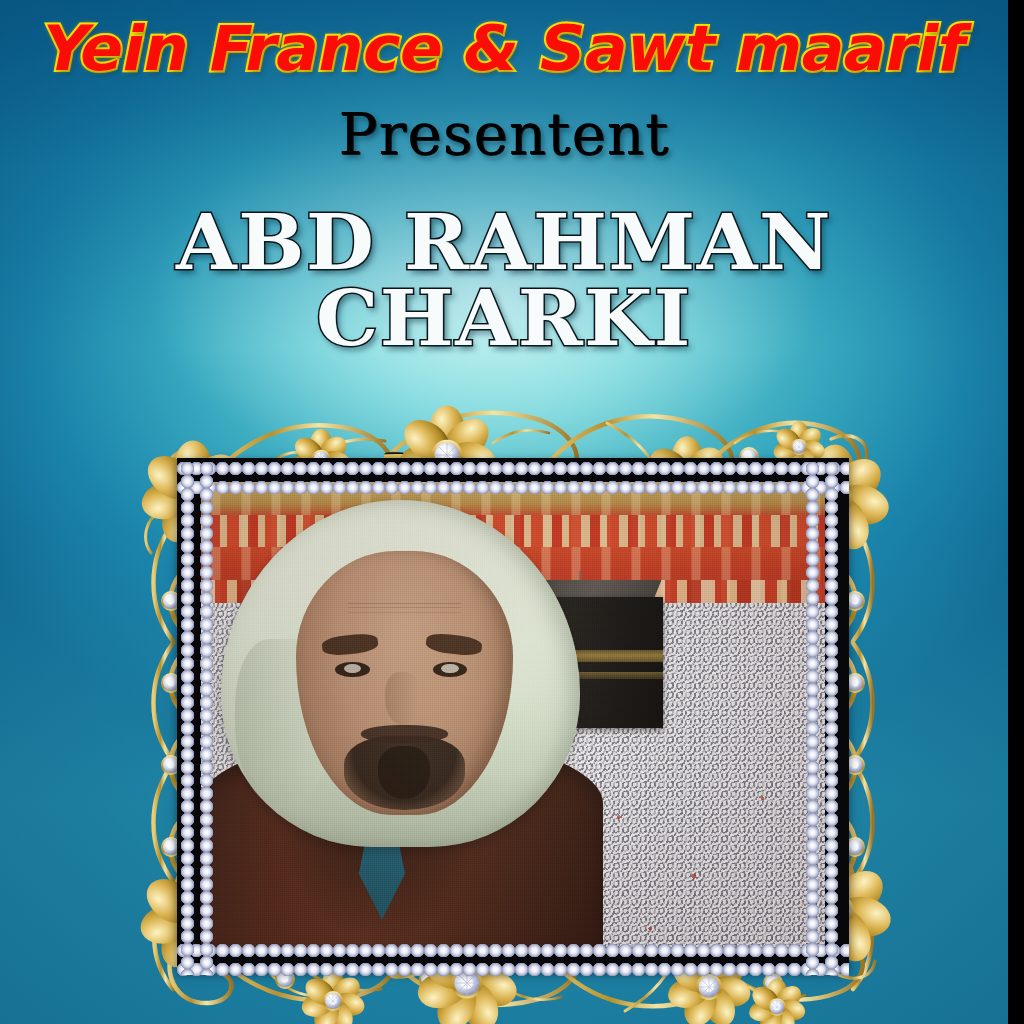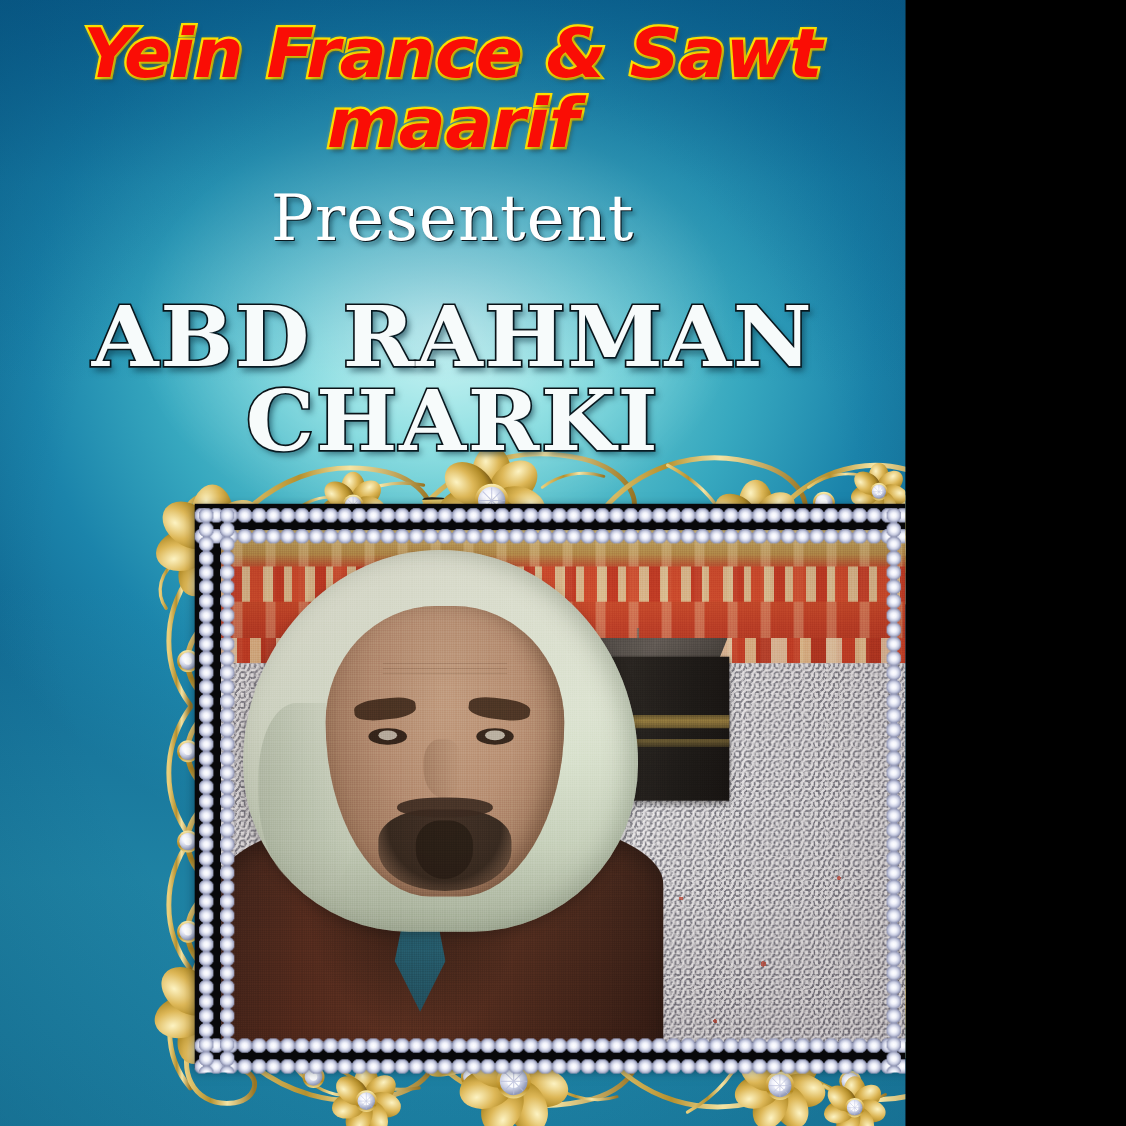--- a/index.html
+++ b/index.html
@@ -1,21 +1,21 @@
 <!DOCTYPE html>
 <html><head>
 <meta charset="utf-8">
 <title>Album Cover</title>
 <style>
   html,body{margin:0;padding:0;background:#000;}
   *{box-sizing:border-box;}
 
   #cover{
     position:relative;
-    width:823px;height:1024px;
+    width:1008px;height:1024px;
     overflow:hidden;
     font-family:"Liberation Sans", sans-serif;
     background:#1a7ba8;
   }
 
   
   .bg-base{
     position:absolute;inset:0;
     background:
       radial-gradient(ellipse 62% 48% at 50% 30%, #8fdcdc 0%, #6ccdd2 22%, #37a8bf 52%, #1b84ab 75%, #116a94 100%);
@@ -56,21 +56,21 @@
       2px 3px 5px rgba(0,30,50,.55);
     transform:scaleX(1.02);
   }
 
   .label-presentent{
     margin:0;padding-top:24px;
     font-family:"DejaVu Serif","Liberation Serif",serif;
     font-weight:400;
     font-size:58px;line-height:1;
     letter-spacing:1px;
-    color:#ffffff;
+    color:#000000;
     text-shadow:3px 4px 5px rgba(10,45,60,.55), 1px 1px 0 #0a0e12;
   }
 
   .label-artist{
     margin:0;padding-top:42px;
     font-family:"DejaVu Serif","Liberation Serif",serif;
     font-weight:700;
     font-size:76px;line-height:1;
     letter-spacing:1.5px;
     color:#f7fbfb;

